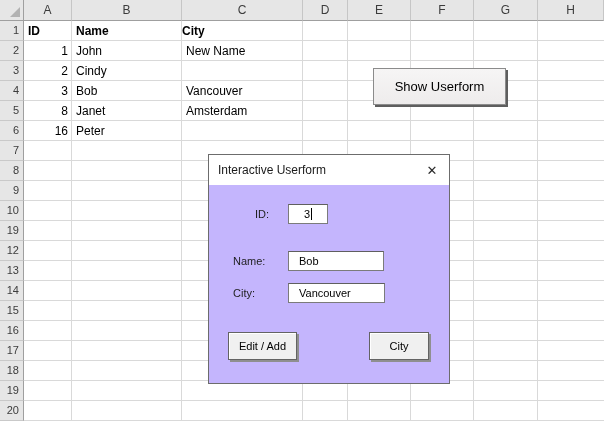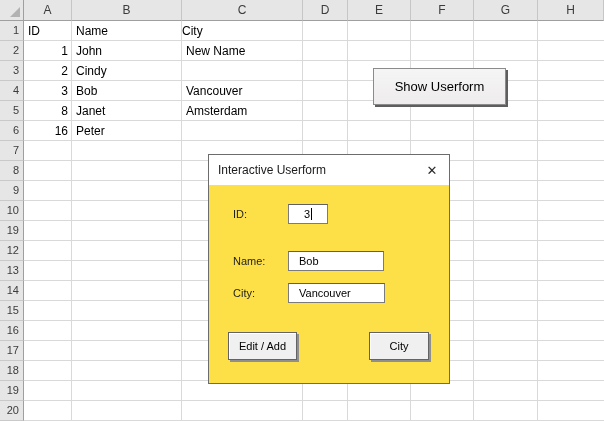--- a/index.html
+++ b/index.html
@@ -30,54 +30,54 @@
   }
   .grid {
     position:absolute; left:24px; top:21px; width:580px; height:400px;
     background-image:repeating-linear-gradient(to bottom, transparent 0 19px, #d9d9d9 19px 20px);
   }
   .vline { position:absolute; top:21px; height:400px; width:1px; background:#d9d9d9; }
   .cell {
     position:absolute; height:20px; line-height:20px; font-size:12px;
     color:#000; white-space:nowrap;
   }
-  .bold { font-weight:normal; }
+  .bold { font-weight:bold; }
   .num  { text-align:right; }
   
   .show-btn {
     position:absolute; left:373px; top:68px; width:133px; height:37px; box-sizing:border-box;
     background:linear-gradient(#f6f5f5,#eeecec); border:1px solid #8b8b8b;
     box-shadow:2px 2px 0 #5e5e5e;
     display:flex; align-items:center; justify-content:center;
     font-size:13px; color:#000; cursor:pointer; z-index:2;
   }
   
   .dialog {
     position:absolute; left:208px; top:154px; width:242px; height:230px; box-sizing:border-box;
-    background:#fde047; border:1px solid #6c6c6c; z-index:3;
+    background:#c4b5fd; border:1px solid #6c6c6c; z-index:3;
   }
   .titlebar { height:30px; background:#ffffff; display:flex; align-items:center; }
   .title { flex:1; padding-left:9px; font-size:12px; color:#1a1a1a; }
   .close-btn {
     width:28px; height:28px; margin-right:3px; display:flex; align-items:center;
     justify-content:center; font-size:13px; color:#2b2b2b; cursor:pointer;
   }
   .dlg-label {
     position:absolute; left:24px; height:20px; line-height:20px;
     font-size:11px; color:#1e1e1e;
   }
   .dlg-input {
     position:absolute; height:20px; box-sizing:border-box; background:#fff;
     border:1px solid #7b7b7b; border-top-color:#5f5f5f;
     display:flex; align-items:center; font-size:11px; color:#000;
   }
   .in-id   { left:79px; top:49px;  width:40px; justify-content:center; }
   .in-name { left:79px; top:96px;  width:96px; padding-left:10px; }
   .in-city { left:79px; top:128px; width:97px; padding-left:10px; }
-  .lb-id   { top:49px; }
+  .lb-id   { top:49px;margin-left:22px; }
   .lb-name { top:96px; }
   .lb-city { top:128px; }
   .caret { width:1px; height:12px; background:#000; margin-left:1px; }
   .dlg-btn {
     position:absolute; top:177px; height:28px; box-sizing:border-box;
     background:#f0f0f0; border:1px solid #636363;
     box-shadow:inset 1px 1px 0 #ffffff, 2px 2px 0 #8f8f8f;
     display:flex; align-items:center; justify-content:center;
     font-size:11px; color:#000; cursor:pointer;
   }

